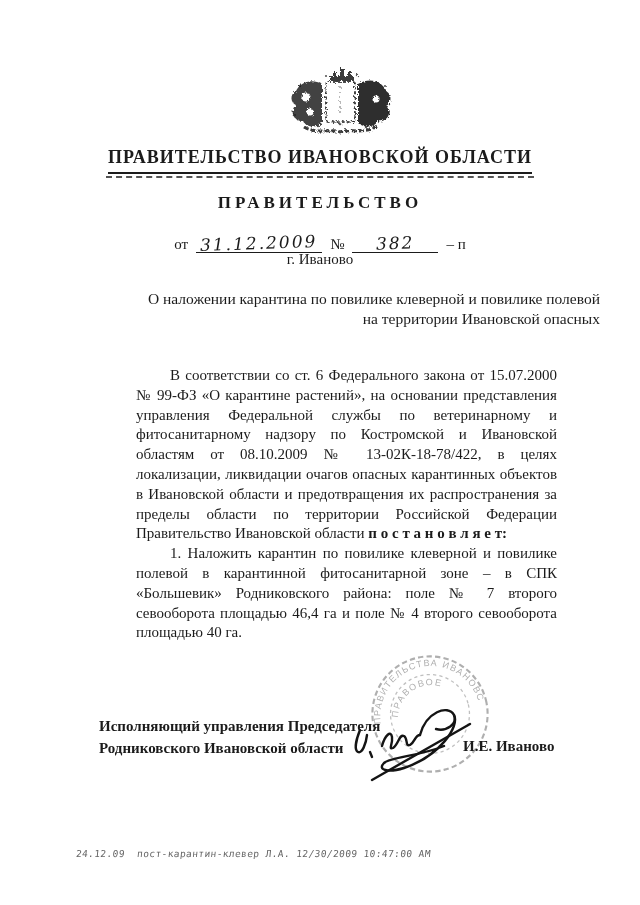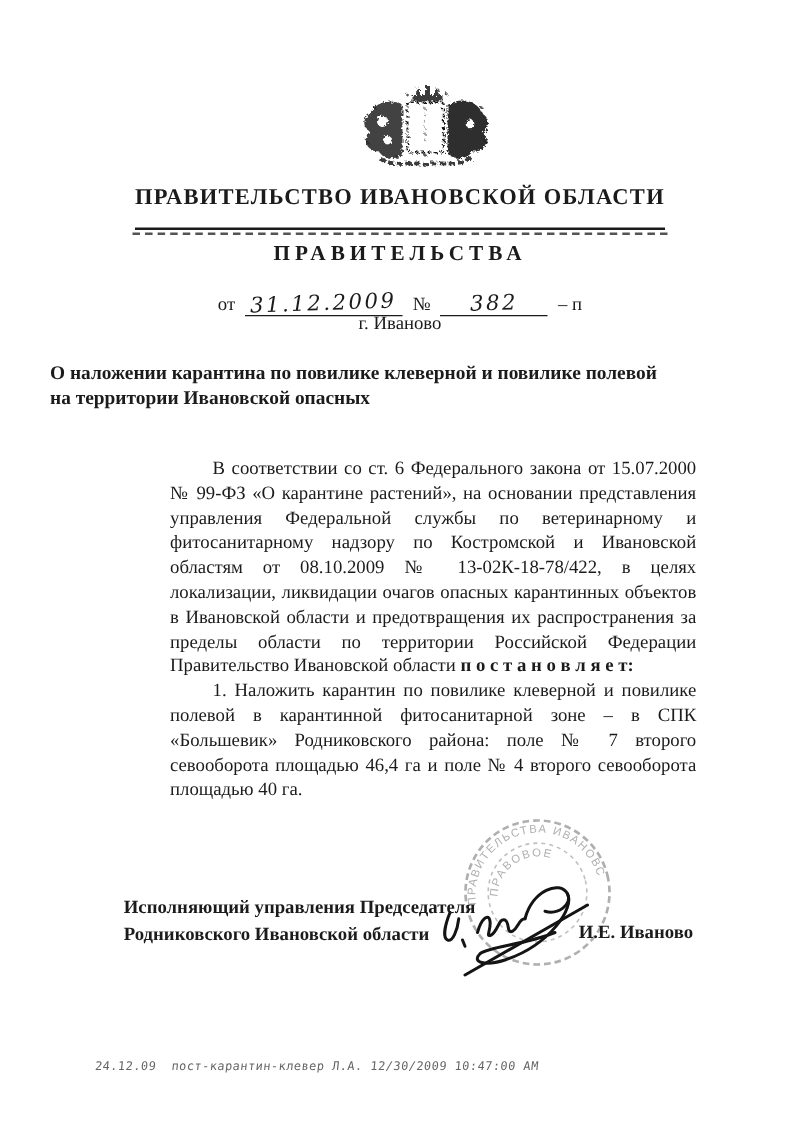--- a/index.html
+++ b/index.html
@@ -17,21 +17,21 @@
     color:var(--ink);
     overflow:hidden;
   }
   .emblem{position:absolute;left:282px;top:64px;width:118px;height:80px;color:#161616;}
   .org-name{
     position:absolute;top:147px;left:0;right:0;
     text-align:center;font-weight:bold;font-size:18px;letter-spacing:1px;
   }
   .org-name .u{
     display:inline-block;position:relative;
-    border-bottom:2px solid var(--ink);padding-bottom:14px;
+    border-bottom:2px solid var(--ink);padding-bottom:4px;
   }
   .org-name .u::after{
     content:"";position:absolute;left:-2px;right:-2px;bottom:-6px;
     border-bottom:2px dashed var(--ink);opacity:.75;
   }
   .doc-type{
     position:absolute;top:193px;left:0;right:0;
     text-align:center;font-weight:bold;font-size:17px;letter-spacing:4px;
   }
   .date-row{
@@ -45,21 +45,21 @@
   }
   .fill-line{
     display:inline-block;border-bottom:1.4px solid var(--ink);
     text-align:center;line-height:16px;
   }
   .fill-date{min-width:126px;}
   .fill-num{min-width:86px;}
   .city{position:absolute;top:251px;left:0;right:0;text-align:center;font-size:15px;}
   .subject{
     position:absolute;top:289px;left:40px;right:40px;
-    text-align:left;font-weight:bold;font-size:15.5px;line-height:20px;
+    text-align:right;font-weight:normal;font-size:15.5px;line-height:20px;
   }
   .body-text{
     position:absolute;top:366px;left:99px;width:458px;
     font-size:15px;line-height:19.8px;text-align:justify;
   }
   .body-text p{text-indent:34px;margin-left:37px;}
   .resolves{font-weight:bold;}
   .sig-title{
     position:absolute;top:716px;left:99px;width:340px;
     font-weight:bold;font-size:15px;line-height:21.5px;
@@ -119,21 +119,21 @@
           <circle cx="12" cy="50" r="1"></circle>
           <circle cx="107" cy="49" r="1"></circle>
       </g>
     </g>
   </svg>
 
   <div class="org-name">
     <span class="u">ПРАВИТЕЛЬСТВО ИВАНОВСКОЙ ОБЛАСТИ</span>
   </div>
 
-  <div class="doc-type">ПРАВИТЕЛЬСТВА</div>
+  <div class="doc-type">ПРАВИТЕЛЬСТВО</div>
 
   <div class="date-row">
     <span>от</span>
     <span class="fill-line fill-date"><span class="hand">31.12.2009</span></span>
     <span>№</span>
     <span class="fill-line fill-num"><span class="hand">382</span></span>
     <span>– п</span>
   </div>
 
   <div class="city">г. Иваново</div>

